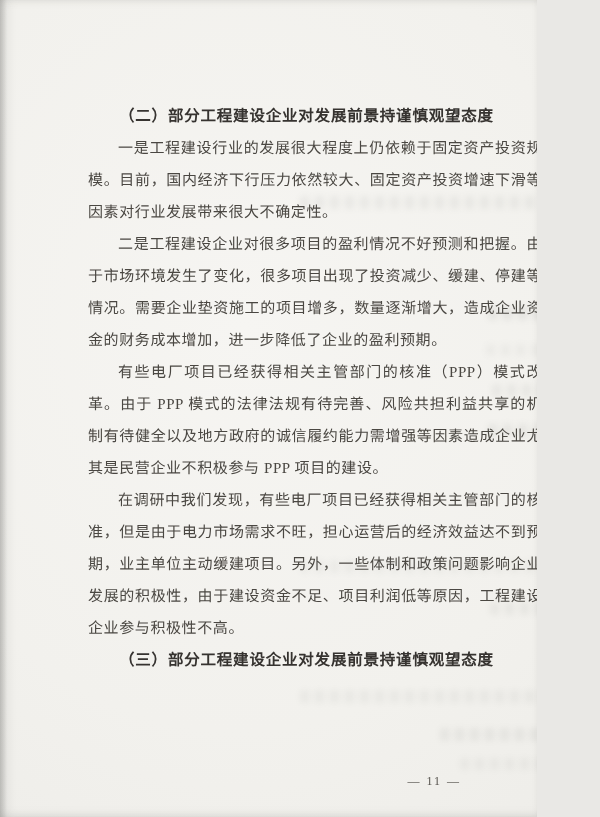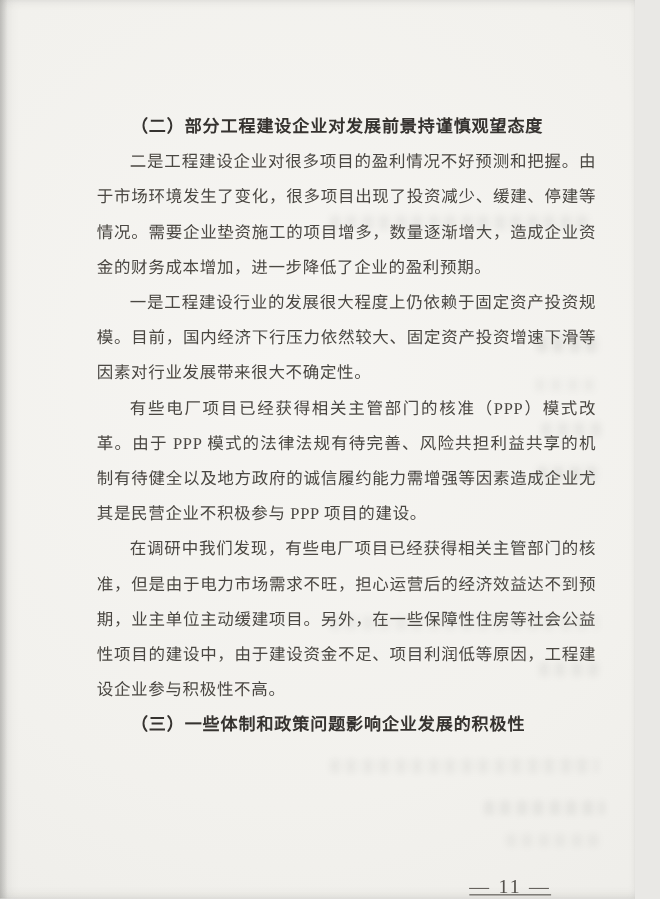--- a/index.html
+++ b/index.html
@@ -14,21 +14,20 @@
     margin: 0;
     background:
       radial-gradient(ellipse 120% 90% at 45% 40%, #f6f5f2 0%, #f2f1ed 55%, #ecebe7 100%);
     box-shadow:
       inset 10px 0 14px -8px rgba(90,90,88,0.28),
       inset -4px 0 10px -8px rgba(120,120,115,0.18),
       inset 0 8px 12px -10px rgba(120,120,115,0.20),
       inset 0 -8px 12px -9px rgba(110,110,105,0.22);
     overflow: hidden;
     font-family: "Liberation Serif", "DejaVu Serif", serif;
-    padding-left: 40px;
   }
   .content {
     position: absolute;
     left: 88px;
     top: 100px;
     width: 454px;
     font-size: 15px;
     line-height: 32px;
     letter-spacing: 0.6px;
     text-align: justify;
@@ -46,26 +45,25 @@
     font-size: 15.5px;
     line-height: 32px;
     font-weight: bold;
     text-indent: 2em;
     color: #363330;
     letter-spacing: 0.8px;
   }
   .page-number {
     position: absolute;
     right: 76px;
-    bottom: 0;
-    font-size: 18px;
+    bottom: 28px;
+    font-size: 12px;
     letter-spacing: 2px;
     color: #55524d;
     font-family: "Liberation Serif", "DejaVu Serif", serif;
-    text-decoration: underline;
   }
   
   .smudge {
     position: absolute;
     filter: blur(3px);
     pointer-events: none;
   }
   .smudge-bar {
     background: repeating-linear-gradient(
       90deg,
@@ -94,25 +92,25 @@
 </style>
 </head>
 <body>
 
 <div class="scan-page">
 
   <div class="edge-strip"></div>
 
   <div class="content">
     <h2>（二）部分工程建设企业对发展前景持谨慎观望态度</h2>
+    <p>一是工程建设行业的发展很大程度上仍依赖于固定资产投资规模。目前，国内经济下行压力依然较大、固定资产投资增速下滑等因素对行业发展带来很大不确定性。</p>
     <p>二是工程建设企业对很多项目的盈利情况不好预测和把握。由于市场环境发生了变化，很多项目出现了投资减少、缓建、停建等情况。需要企业垫资施工的项目增多，数量逐渐增大，造成企业资金的财务成本增加，进一步降低了企业的盈利预期。</p>
-    <p>一是工程建设行业的发展很大程度上仍依赖于固定资产投资规模。目前，国内经济下行压力依然较大、固定资产投资增速下滑等因素对行业发展带来很大不确定性。</p>
     <p>有些电厂项目已经获得相关主管部门的核准（PPP）模式改革。由于 PPP 模式的法律法规有待完善、风险共担利益共享的机制有待健全以及地方政府的诚信履约能力需增强等因素造成企业尤其是民营企业不积极参与 PPP 项目的建设。</p>
-    <p>在调研中我们发现，有些电厂项目已经获得相关主管部门的核准，但是由于电力市场需求不旺，担心运营后的经济效益达不到预期，业主单位主动缓建项目。另外，在一些保障性住房等社会公益性项目的建设中，由于建设资金不足、项目利润低等原因，工程建设企业参与积极性不高。</p>
-    <h2>（三）一些体制和政策问题影响企业发展的积极性</h2>
+    <p>在调研中我们发现，有些电厂项目已经获得相关主管部门的核准，但是由于电力市场需求不旺，担心运营后的经济效益达不到预期，业主单位主动缓建项目。另外，一些体制和政策问题影响企业发展的积极性，由于建设资金不足、项目利润低等原因，工程建设企业参与积极性不高。</p>
+    <h2>（三）部分工程建设企业对发展前景持谨慎观望态度</h2>
   </div>
 
   <div class="page-number">— 11 —</div>
 
   <div class="smudge smudge-bar s1"></div>
   <div class="smudge smudge-bar s2"></div>
   <div class="smudge smudge-bar s3"></div>
   <div class="smudge smudge-bar s4"></div>
   <div class="smudge smudge-bar s5"></div>
   <div class="smudge smudge-bar s6"></div>

